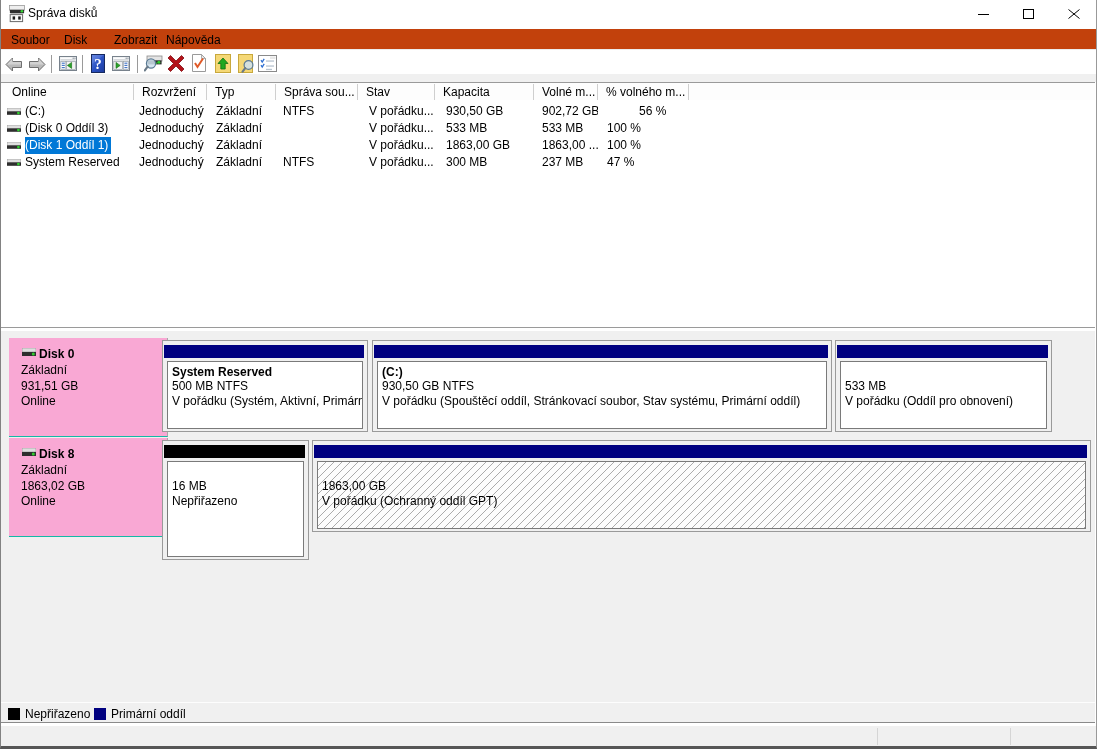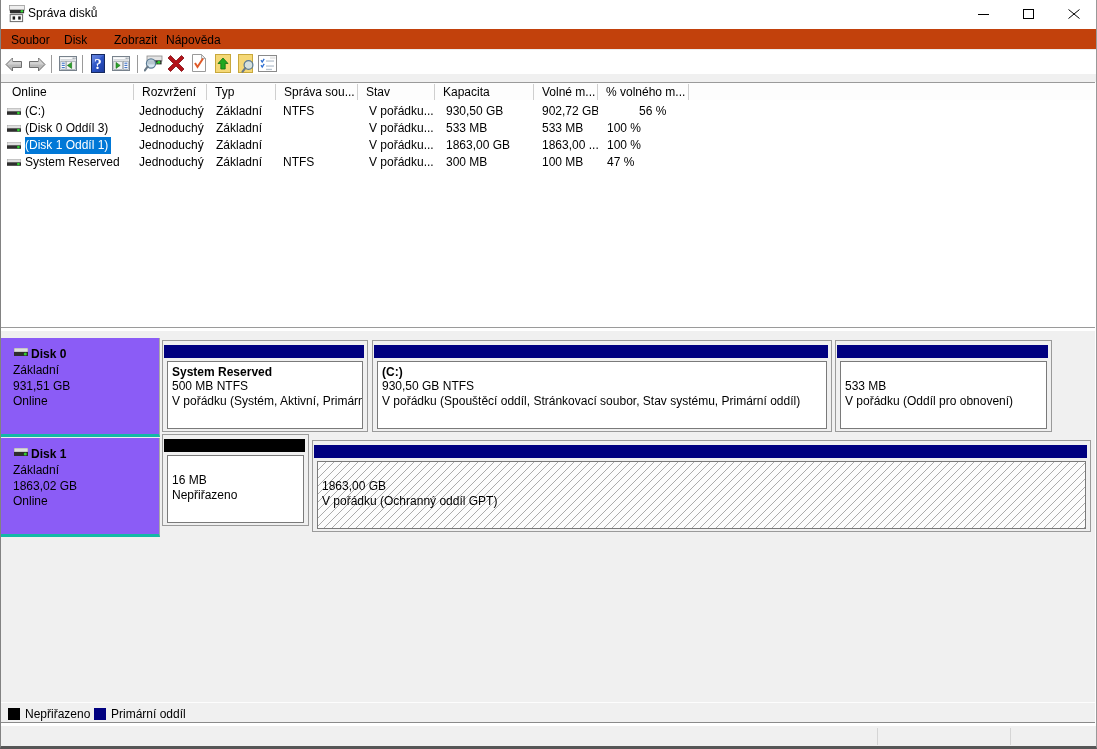--- a/index.html
+++ b/index.html
@@ -25,21 +25,21 @@
 #rows{position:absolute;left:1px;top:100px;width:1094px;height:227px;background:#fff}
 .row{position:absolute;left:0;width:1094px;height:17px;line-height:17px}
 .cell{position:absolute;top:0;height:17px;white-space:nowrap;overflow:hidden}
 .dico{position:absolute;left:6px;top:5px}
 .sel{display:inline-block;vertical-align:top;height:17px;line-height:17px;background:#0078d7;color:#fff;padding:0 3px 0 4px;margin-left:-4px}
 
 #split1{position:absolute;left:1px;top:327px;width:1094px;height:1px;background:#9a9a9a}
 #split2{position:absolute;left:1px;top:328px;width:1094px;height:3px;background:#fff}
 
 #dview{position:absolute;left:1px;top:331px;width:1094px;height:392px;background:#f0f0f0;border-bottom:1px solid #8a8a8a}
-.dcell{position:absolute;left:0;width:159px;background:#8b5cf6;border-right:1px solid #a8a8a8;border-bottom:3px solid #14b8a6}
+.dcell{position:absolute;left:8px;width:159px;background:#f9a8d4;border-right:1px solid #a8a8a8;border-bottom:1px solid #14b8a6}
 .dcell .t{position:absolute;left:12px;white-space:nowrap}
 .part{position:absolute;background:#f0f0f0;border:1px solid #9a9a9a}
 .band{position:absolute;left:1px;right:3px;top:4px;height:13px}
 .pbody{position:absolute;left:4px;right:4px;top:20px;bottom:2px;background:#fff;border:1px solid #7a7a7a;padding:3px 0 0 4px;line-height:14.4px;overflow:hidden;white-space:nowrap}
 
 #legend{position:absolute;left:1px;top:702px;width:1094px;height:20px;background:#f0f0f0;border-top:1px solid #fdfdfd}
 .lsq{position:absolute;top:5px;width:12px;height:12px}
 
 #status{position:absolute;left:1px;top:726px;width:1095px;height:21px;background:#f0f0f0}
 .ssep{position:absolute;top:2px;width:1px;height:17px;background:#d5d5d5}
@@ -229,21 +229,21 @@
         <rect x="0" y="0" width="14" height="3.4" fill="#dedede" stroke="#8a8a8a" stroke-width="0.6"></rect>
         <rect x="0" y="3.4" width="14" height="3.4" fill="#2e2e2e"></rect>
         <circle cx="11.4" cy="5.1" r="1.4" fill="#2fcf2f"></circle>
       </svg>
     <div class="cell" style="left:24px;width:106px">System Reserved</div>
     <div class="cell" style="left:138px;width:68px">Jednoduchý</div>
     <div class="cell" style="left:215px;width:60px">Základní</div>
     <div class="cell" style="left:282px;width:75px">NTFS</div>
     <div class="cell" style="left:368px;width:66px">V pořádku...</div>
     <div class="cell" style="left:445px;width:88px">300 MB</div>
-    <div class="cell" style="left:541px;width:56px">100 MB</div>
+    <div class="cell" style="left:541px;width:56px">237 MB</div>
     <div class="cell" style="left:606px;width:82px">47 %</div>
   </div>
 </div>
 <div id="split1"></div>
 <div id="split2"></div>
 <div id="dview">
 
   <div class="dcell" style="top:7px;height:99px">
     <svg class="abs" style="left:13px;top:10px" width="14" height="9" viewBox="0 0 14 9">
         <rect x="0" y="0" width="14" height="4" fill="#dedede" stroke="#8a8a8a" stroke-width="0.6"></rect>
@@ -255,40 +255,40 @@
     <div class="t" style="top:41px">931,51 GB</div>
     <div class="t" style="top:56px">Online</div>
   </div>
 
   <div class="dcell" style="top:107px;height:99px">
     <svg class="abs" style="left:13px;top:10px" width="14" height="9" viewBox="0 0 14 9">
         <rect x="0" y="0" width="14" height="4" fill="#dedede" stroke="#8a8a8a" stroke-width="0.6"></rect>
         <rect x="0" y="4" width="14" height="4" fill="#2e2e2e"></rect>
         <circle cx="11.3" cy="6" r="1.5" fill="#2fcf2f"></circle>
       </svg>
-    <div class="t" style="left:30px;top:9px;font-weight:bold">Disk 1</div>
+    <div class="t" style="left:30px;top:9px;font-weight:bold">Disk 8</div>
     <div class="t" style="top:25px">Základní</div>
     <div class="t" style="top:41px">1863,02 GB</div>
     <div class="t" style="top:56px">Online</div>
   </div>
 
   <div class="part" style="left:161px;top:9px;width:206px;height:92px">
     <div class="band" style="background:#000080"></div>
     <div class="pbody"><b class="n">System Reserved</b><br>500 MB NTFS<br>V pořádku (Systém, Aktivní, Primární </div>
   </div>
   <div class="part" style="left:371px;top:9px;width:460px;height:92px">
     <div class="band" style="background:#000080"></div>
     <div class="pbody"><b class="n">(C:)</b><br>930,50 GB NTFS<br>V pořádku (Spouštěcí oddíl, Stránkovací soubor, Stav systému, Primární oddíl)</div>
   </div>
   <div class="part" style="left:834px;top:9px;width:217px;height:92px">
     <div class="band" style="background:#000080"></div>
     <div class="pbody">&nbsp;<br>533 MB<br>V pořádku (Oddíl pro obnovení)</div>
   </div>
 
-  <div class="part" style="left:161px;top:103px;width:147px;height:92px">
+  <div class="part" style="left:161px;top:109px;width:147px;height:120px">
     <div class="band" style="background:#000"></div>
     <div class="pbody">&nbsp;<br>16 MB<br>Nepřiřazeno</div>
   </div>
   <div class="part" style="left:311px;top:109px;width:779px;height:92px">
     <div class="band" style="background:#000080"></div>
     <div class="pbody" style="background:#fcfcfc">
       <svg style="position:absolute;left:0;top:0" width="773" height="70">
         <defs>
             <pattern id="h1" width="8" height="8" patternUnits="userSpaceOnUse">
               <path d="M-2 10 L10 -2 M-2 2 L2 -2 M6 10 L10 6" stroke="#a2a2a2" stroke-width="0.9" fill="none"></path>

